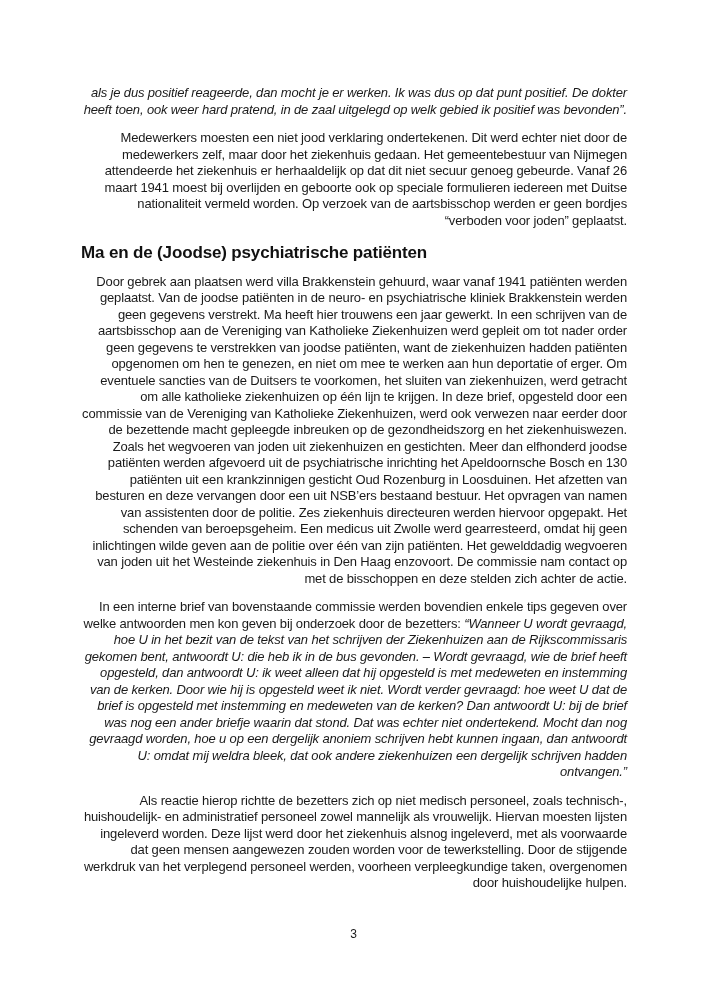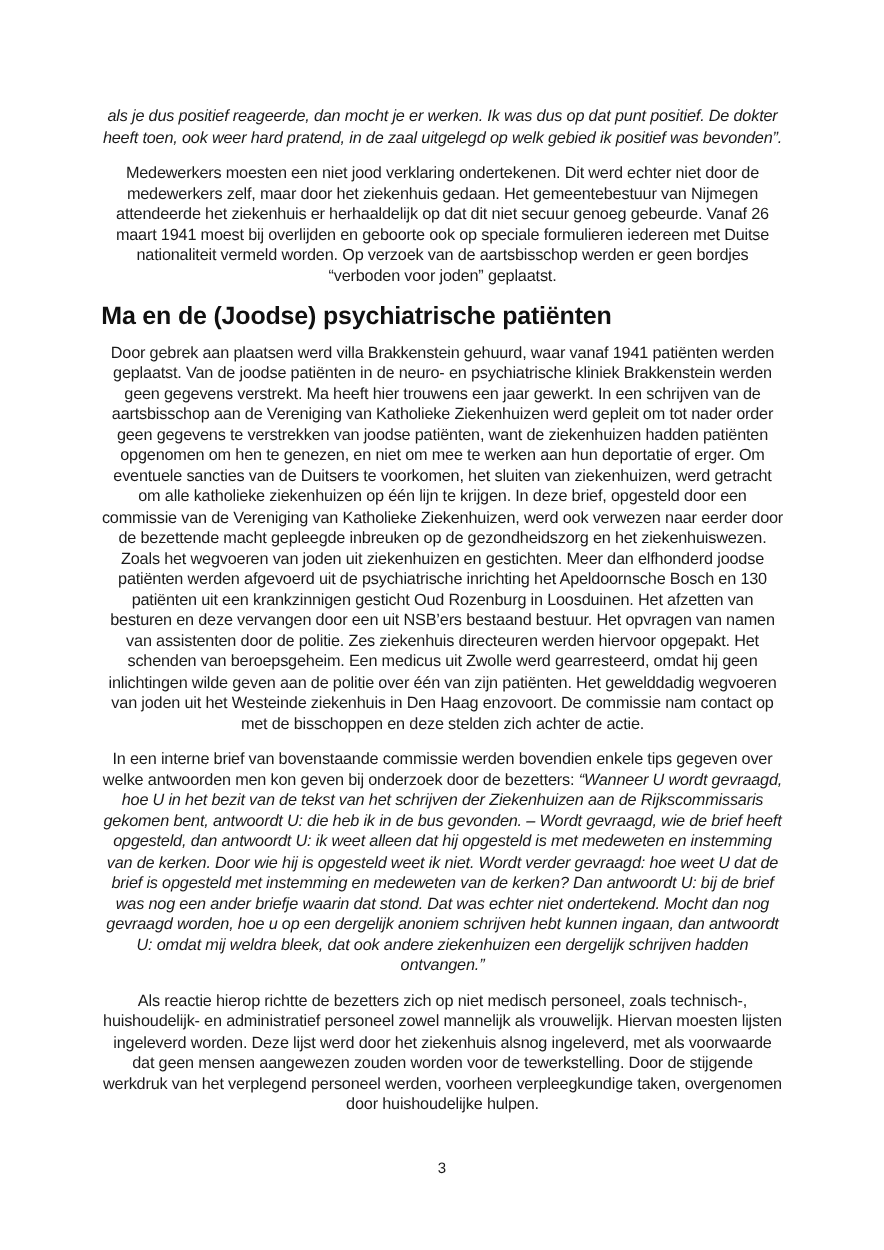--- a/index.html
+++ b/index.html
@@ -16,27 +16,27 @@
     padding: 85px 80px 0 81px;
     font-family: "Liberation Sans", sans-serif;
     font-size: 13px;
     line-height: 16.5px;
     letter-spacing: -0.15px;
     color: #1a1a1a;
     overflow: hidden;
   }
   .para {
     margin: 0 0 12px 0;
-    text-align: center;
+    text-align: right;
   }
   .italic {
     font-style: italic;
   }
   .heading {
-    font-size: 20px;
+    font-size: 17px;
     font-weight: bold;
     margin: 16px 0 12px 0;
     color: #111111;
   }
   .page-number {
     position: absolute;
     bottom: 58px;
     left: 0;
     width: 707px;
     text-align: center;

